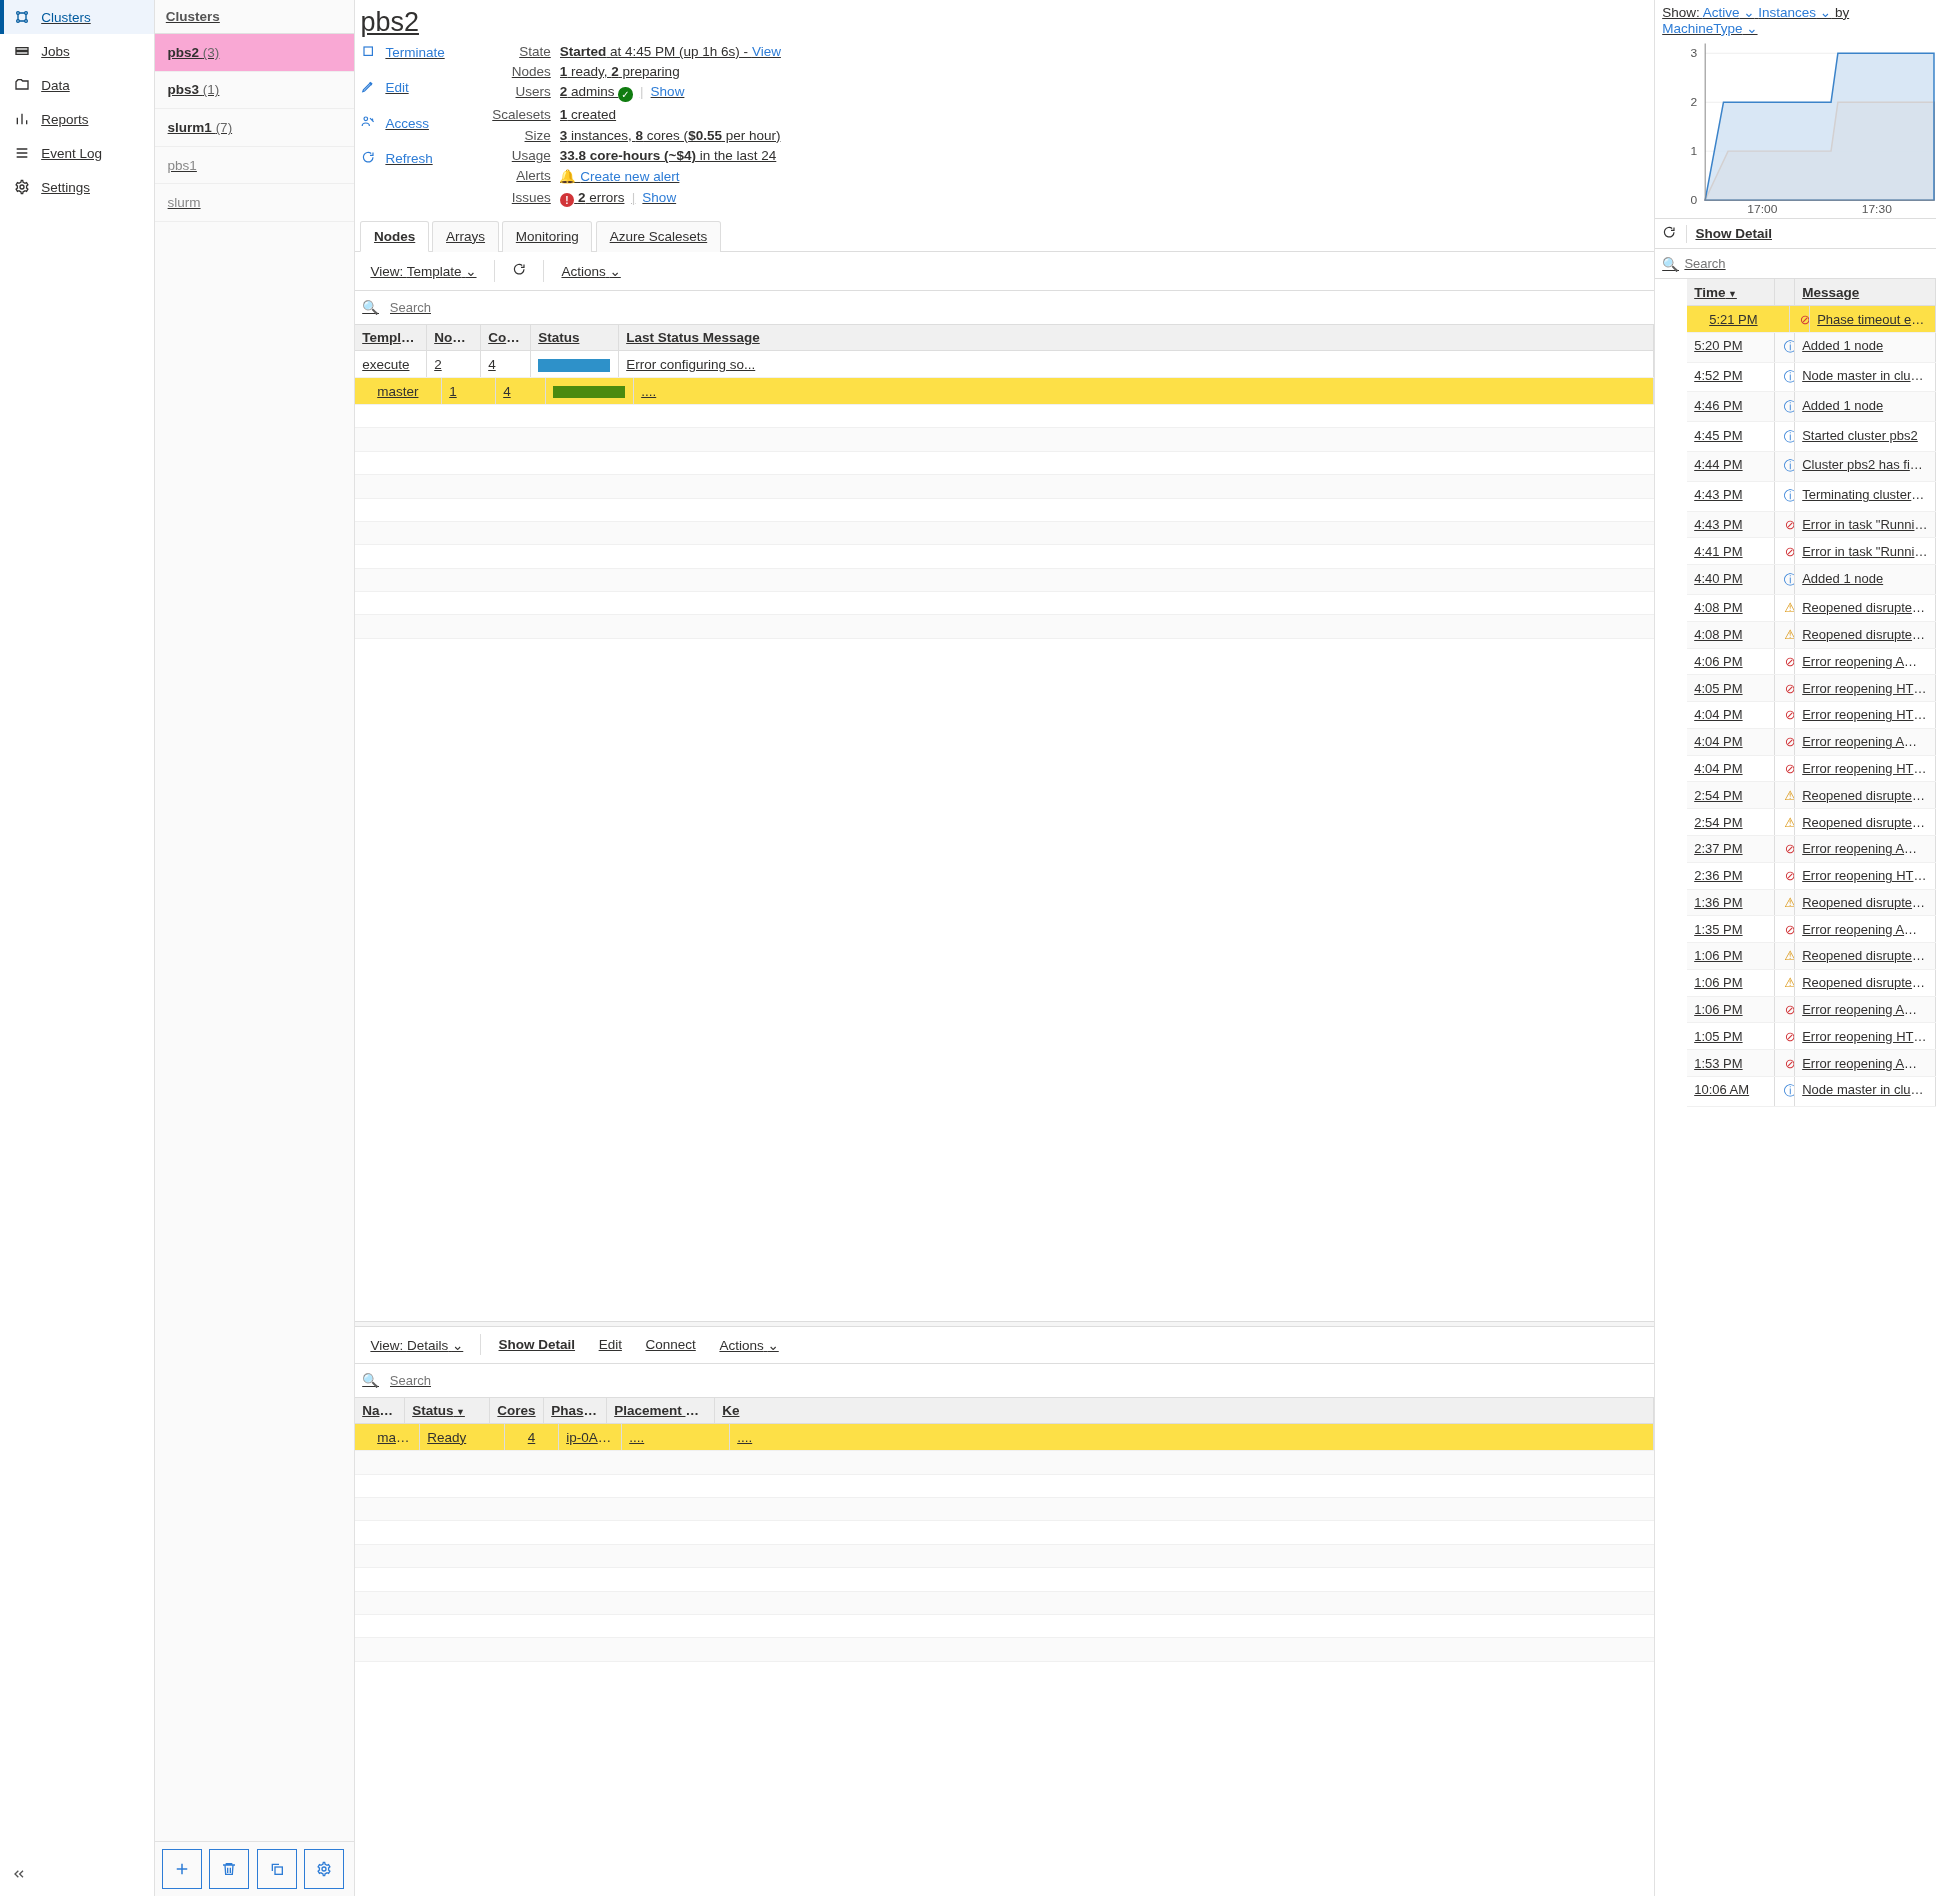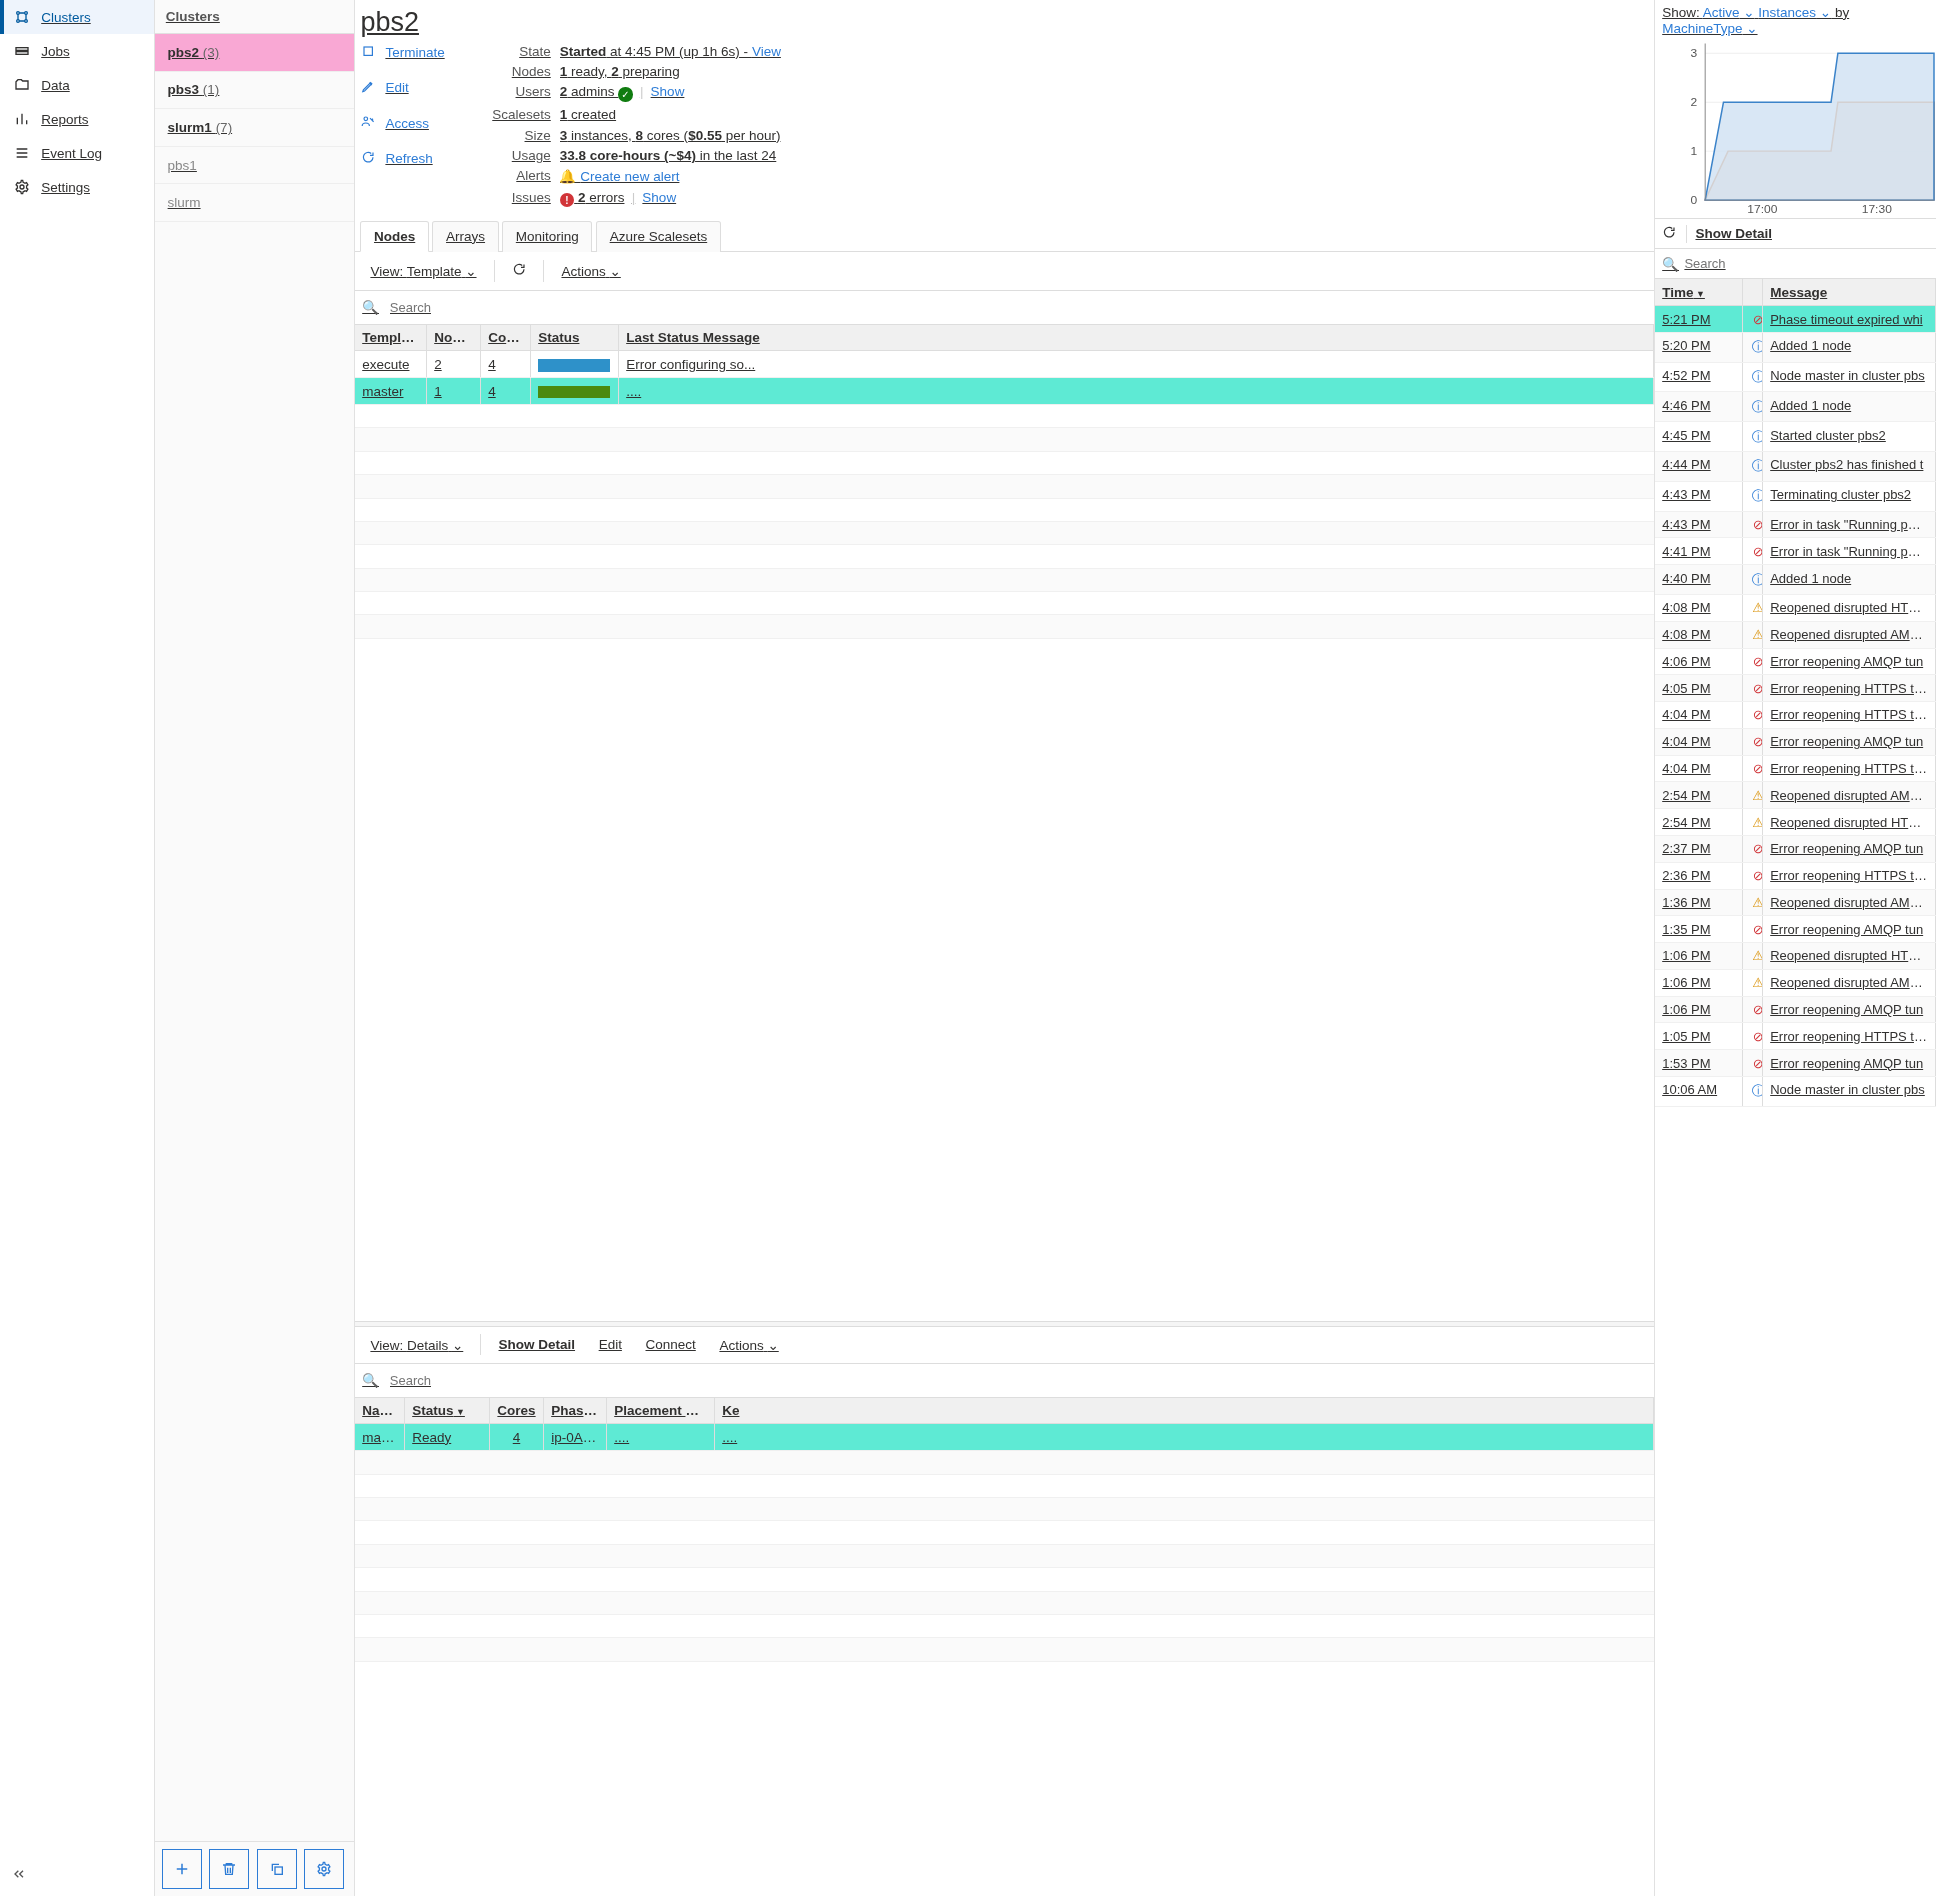--- a/index.html
+++ b/index.html
@@ -60,41 +60,41 @@
 
   .searchrow { display:flex; align-items:center; justify-content:center; padding:5.4px 7.2px; border-bottom:0.9px solid #ddd; gap:5.4px; }
   .searchrow input, .search-input { flex:1; border:none; outline:none; padding:3.6px 5.4px; font-size:13px; }
 
   
   .grid { flex:1; min-height:90px; overflow:auto; background:#fff; }
   .ghead { display:flex; background:#f0f0f0; font-weight:600; border-bottom:0.9px solid #ddd; position:sticky; top:0; }
   .gcell { padding:5.4px 7.2px; border-right:0.9px solid #ddd; overflow:hidden; text-overflow:ellipsis; white-space:nowrap; }
   .grow { display:flex; border-bottom:0.9px solid #f0f0f0; }
   .grow:nth-child(odd) { background:#fafafa; }
-  .grow.selected { background:#5eead4; }
+  .grow.selected { background:#fde047;padding-left:15px; }
   .grow.empty { height:23.4px; }
   .sort::after { content:" ▲"; font-size:9px; }
   .sortd::after { content:" ▼"; font-size:9px; }
 
   .bar { display:inline-block; width:72px; height:12.6px; vertical-align:middle; }
   .bar.blue { background:#2e91c9; }
   .bar.green { background:#4b8a0f; }
 
   
   .split { height:5.4px; background:#f5f5f5; border-top:0.9px solid #ddd; border-bottom:0.9px solid #ddd; cursor:row-resize; }
 
   
   .showline { padding:3.6px 7.2px; font-size:13.5px; }
   .chart { height: 180px; border-bottom:0.9px solid #ddd; }
   .chart svg { width:100%; height:100%; }
 
   .rtbar { display:flex; align-items:center; padding:5.4px 7.2px; border-bottom:0.9px solid #ddd; gap:9px; }
   .rsearch { display:flex; align-items:center; padding:3.6px 7.2px; border-bottom:0.9px solid #ddd; }
 
-  .elog { flex:1; overflow:auto; }
+  .elog { flex:1; overflow:auto;margin-left:32px; }
   .elog .ghead .gcell { font-weight:600; }
   .elog .grow .gcell { font-size:13px; }
   .eicon { width:16px; display:inline-flex; align-items:center; justify-content:center; }
   .ico-info { color:#2d7cd6; }
   .ico-warn { color:#d98f00; }
   .ico-errc { color:#d13438; }
 
   
   .c-tpl { width:72px; }
   .c-nodes { width:54px; }

